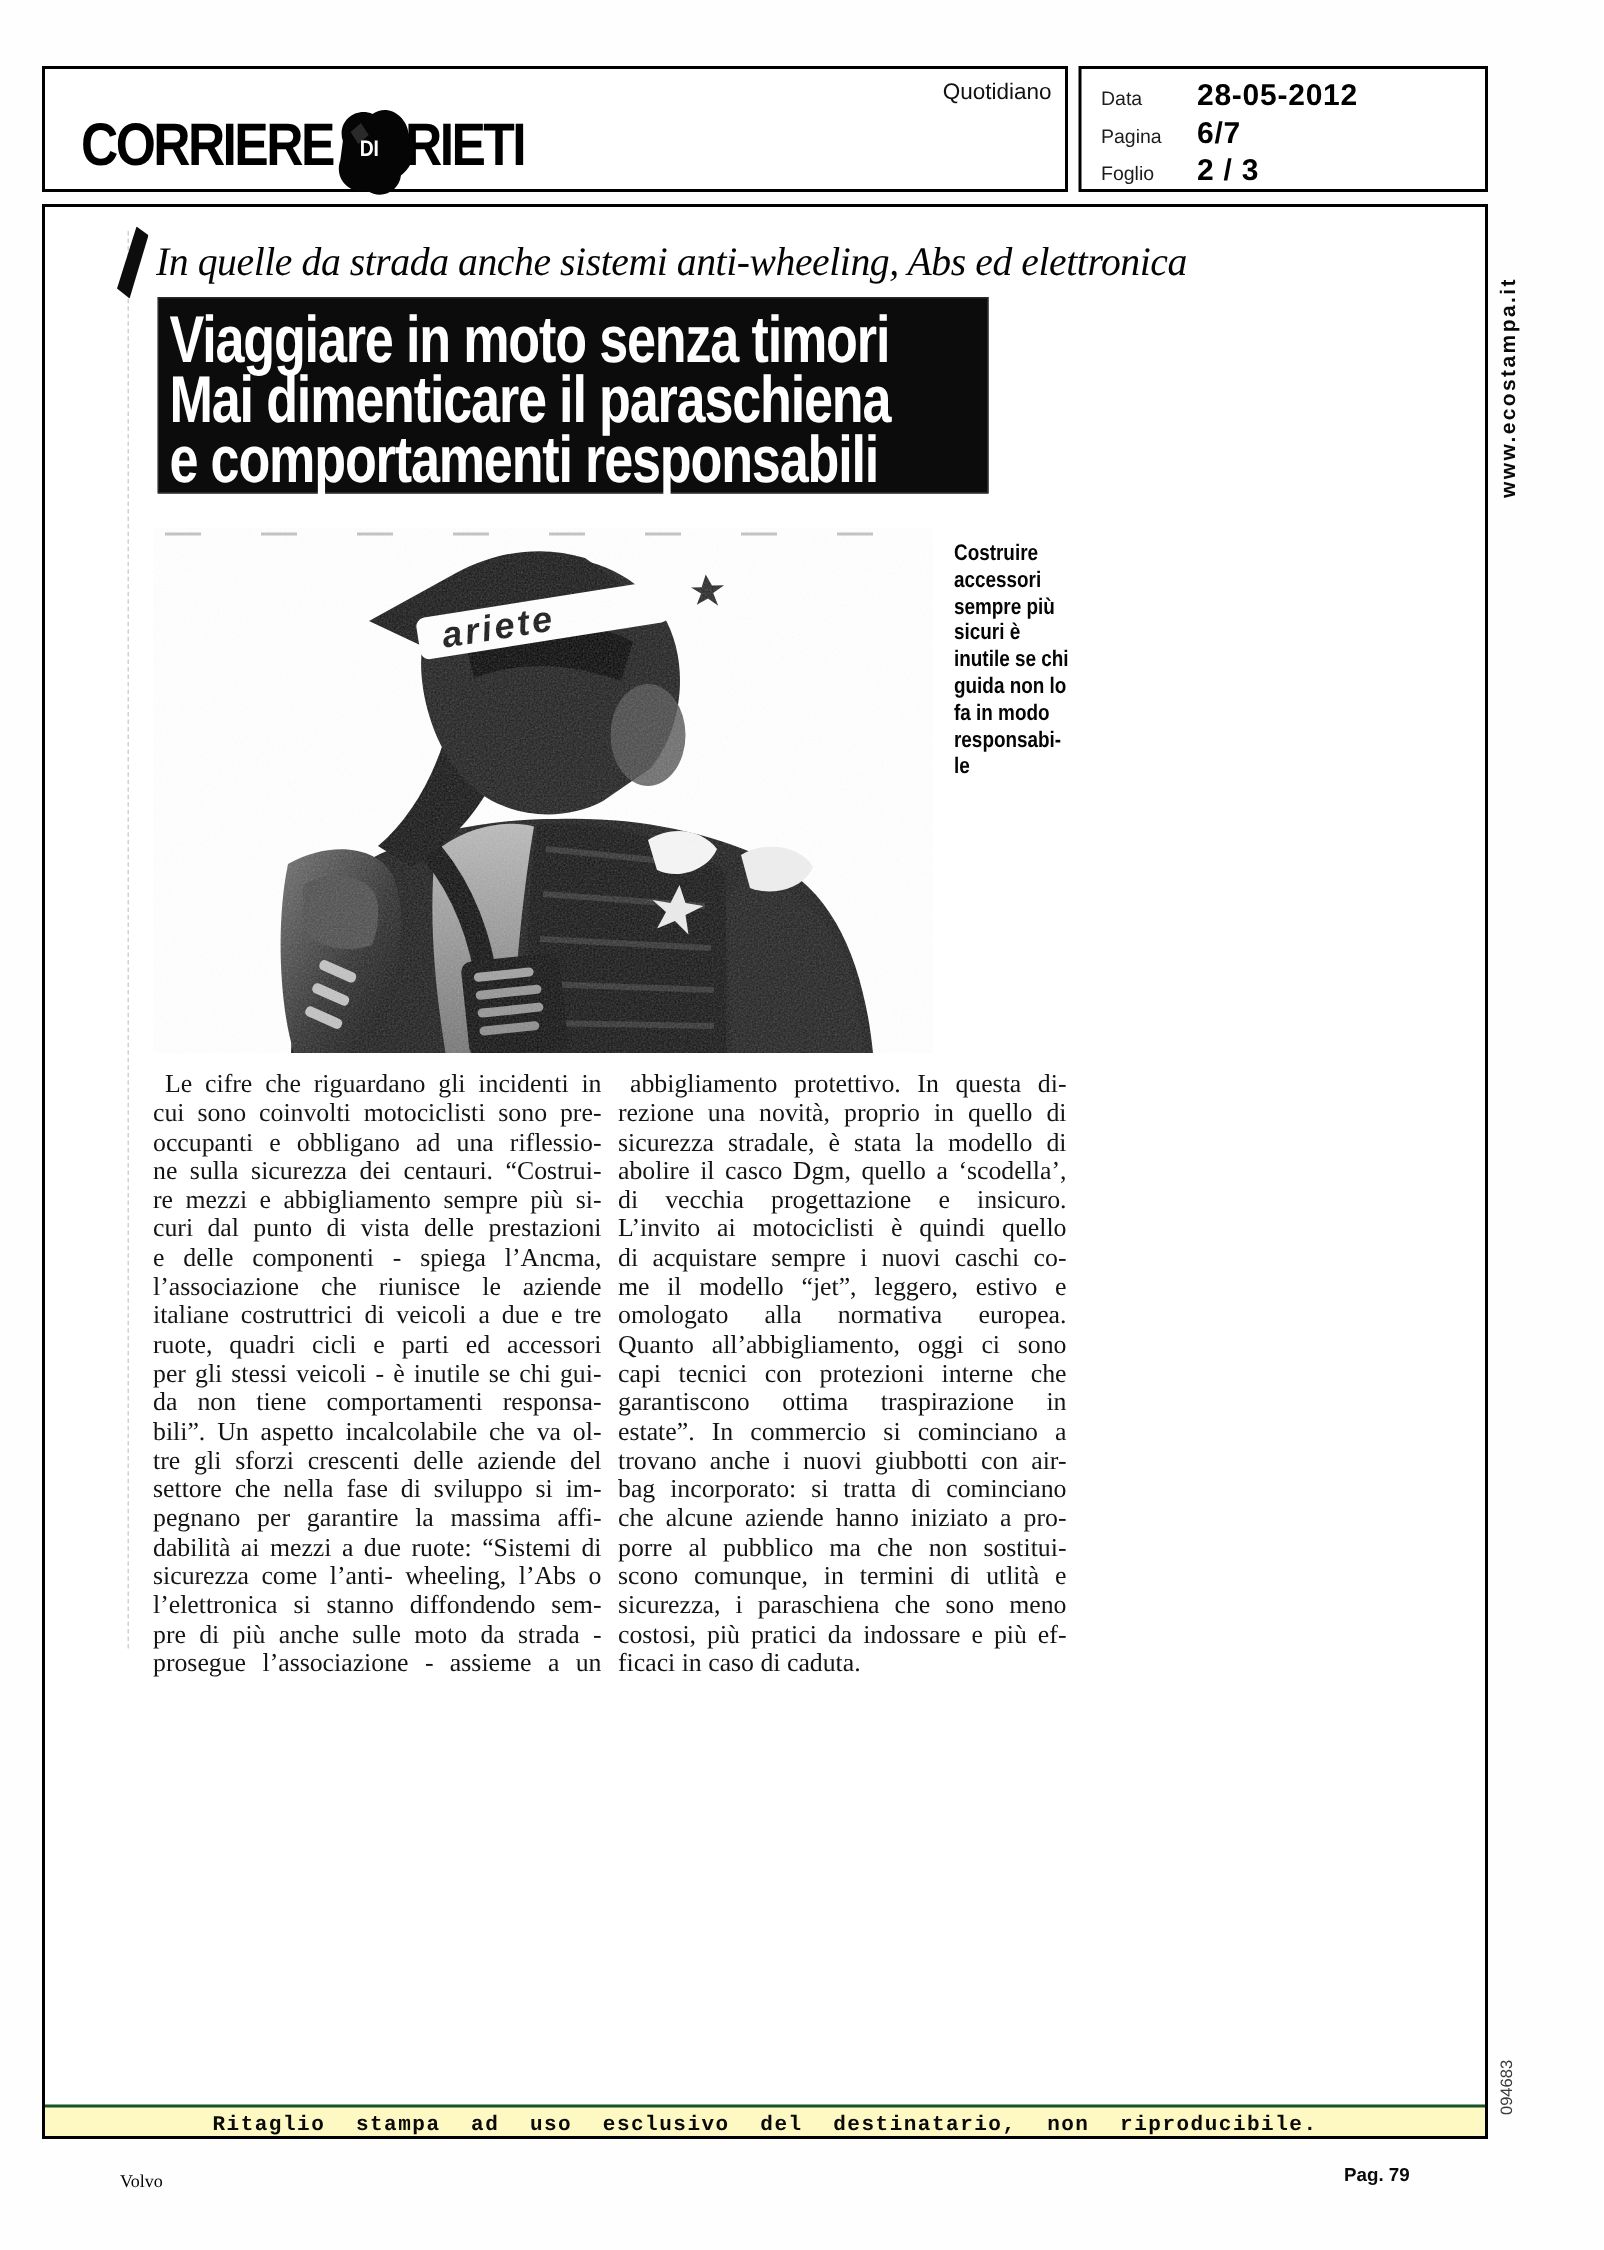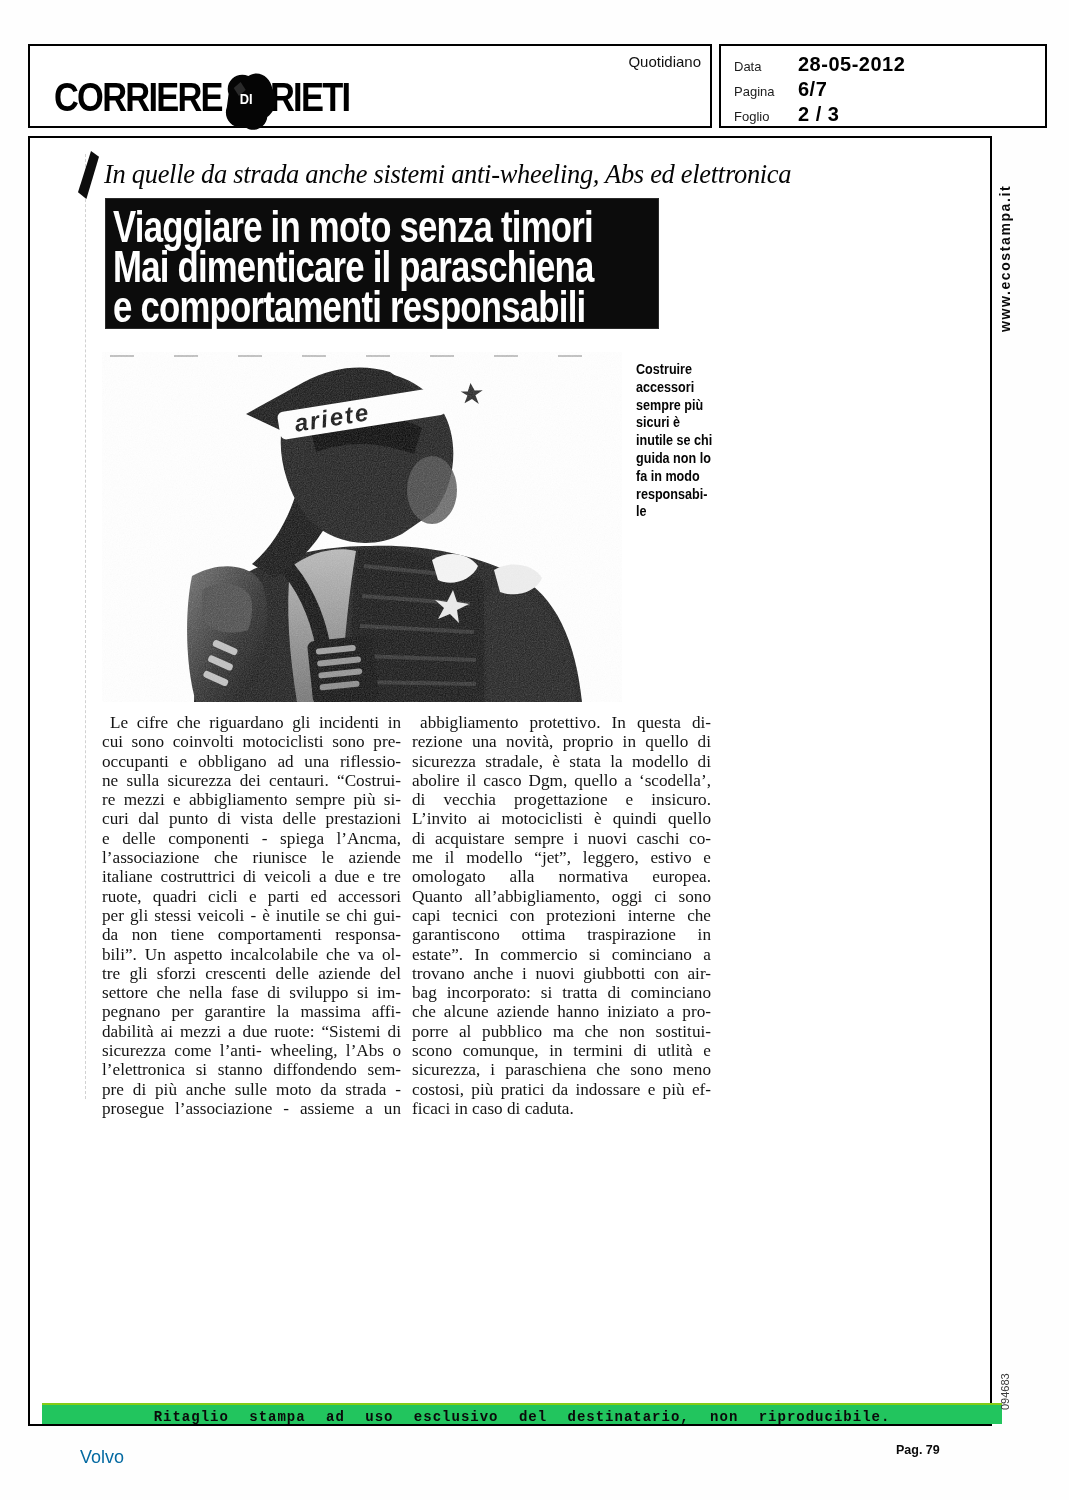--- a/index.html
+++ b/index.html
@@ -19,21 +19,21 @@
   .logo-word {
     font-family:"Liberation Sans", sans-serif; font-weight:bold; font-size:40px;
     letter-spacing:-2px; color:#000; white-space:nowrap;
   }
   .logo-blob { width:72px; height:62px; margin:0 -10px 0 -6px; position:relative; top:2px; }
   .quotidiano {
     position:absolute; right:9px; top:7px;
     font-family:"Liberation Sans", sans-serif; font-size:15px; color:#111;margin-left:20px;
   }
   .meta-box {
-    position:absolute; left:719px; top:44px; width:328px; height:84px;
+    position:absolute; left:719px; top:44px; width:273px; height:84px;
     border:2px solid #000; background:#fff; padding:7px 16px 0 13px;
   }
   .meta-row { display:flex; align-items:baseline; height:25px; }
   .meta-label { width:64px; font-family:"Liberation Sans", sans-serif; font-size:13px; color:#1c1c1c; }
   .meta-value { font-family:"Liberation Sans", sans-serif; font-weight:bold; font-size:20px;
                 letter-spacing:.5px; color:#000; }
 
   
   .main-box {
     position:absolute; left:28px; top:136px; width:964px; height:1290px;
@@ -81,31 +81,31 @@
   .col-right { left:310px; }
   .col .line {
     font-size:17.2px; line-height:19.3px; color:#141414;
     text-align:justify; text-align-last:justify; white-space:normal;
   }
   .col .line:first-child { text-indent:8px; }
   .col-right .line:last-child { text-align-last:left; }
 
   
   .disclaimer-band {
-    position:absolute; left:12px; bottom:0; width:100%; height:21px;
-    border-top:2px solid #84cc16; background:#22c55e;
+    position:absolute; left:0; bottom:0; width:100%; height:21px;
+    border-top:2px solid #14532d; background:#fef9c3;
     text-align:center; padding-top:2px;
   }
   .disclaimer-band .disclaimer {
     font-family:"Liberation Mono", monospace; font-size:14px; font-weight:bold;
     letter-spacing:1px; word-spacing:11px; color:#0a0a0a; white-space:nowrap;
   }
   .client-name {
     position:absolute; left:80px; top:1447px;
-    font-family:Liberation Sans, sans-serif; font-size:18px; color:#0369a1;
+    font-family:Liberation Serif, serif; font-size:12px; color:#000000;
   }
   .page-ref {
     position:absolute; left:896px; top:1443px;
     font-family:"Liberation Sans", sans-serif; font-weight:bold; font-size:12.5px; color:#0a0a0a;
   }
 
   
   .ecostampa {
     position:absolute; left:997px; top:332px; transform:rotate(-90deg);
     transform-origin:0 0; white-space:nowrap;

